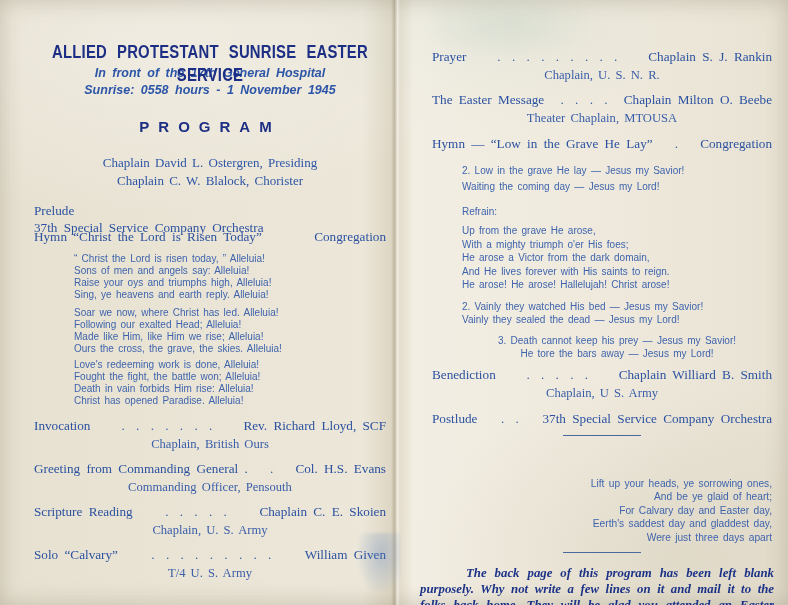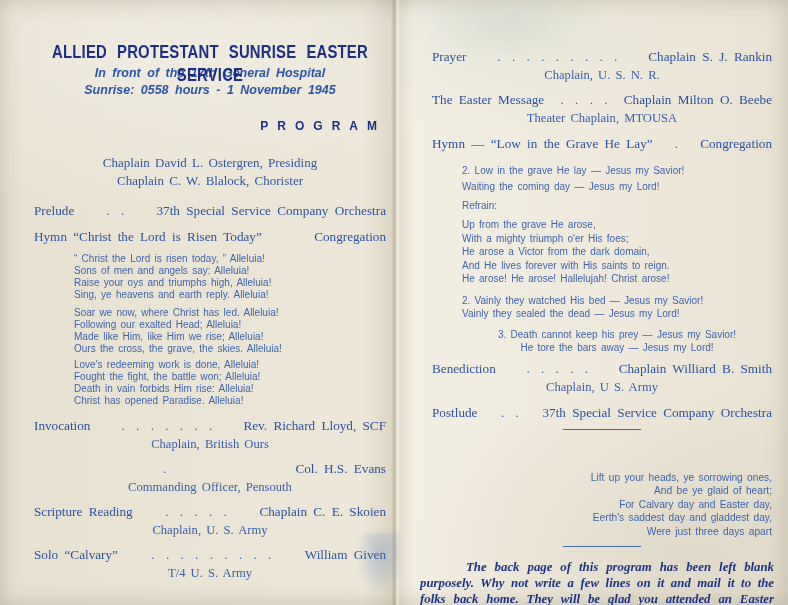--- a/index.html
+++ b/index.html
@@ -23,22 +23,22 @@
 
   .page{position:absolute;top:0;height:597px;box-sizing:border-box;}
   .page-left{left:0;width:394px;padding:40px 8px 0 34px;}
   .page-right{left:394px;width:394px;padding:48px 16px 0 38px;}
 
   .title{font-family:"Liberation Sans",sans-serif;font-weight:700;font-size:15.5px;
     color:#1d2f85;text-align:center;letter-spacing:.2px;word-spacing:6px;
     transform:scale(.96,1.22);transform-origin:center top;height:19px;line-height:19px;}
   .subline{font-family:"Liberation Sans",sans-serif;font-style:italic;font-weight:700;
     font-size:12.5px;color:#2c55a8;text-align:center;word-spacing:3px;height:15px;line-height:15px;}
-  .program-h{font-family:"Liberation Sans",sans-serif;font-weight:700;font-size:12px;
-    letter-spacing:9px;color:#1d2f85;text-align:right;height:17px;line-height:17px;margin-top:20px;}
+  .program-h{font-family:"Liberation Sans",sans-serif;font-weight:700;font-size:15px;
+    letter-spacing:9px;color:#1d2f85;text-align:center;height:17px;line-height:17px;margin-top:20px;}
   .officiant{font-size:13px;color:#2e55a5;text-align:center;height:16px;line-height:16px;word-spacing:2px;}
 
   .pline{display:flex;align-items:baseline;font-size:13.2px;color:#2b51a0;
     word-spacing:3px;height:17px;line-height:17px;}
   .pline .plabel{white-space:nowrap;}
   .pline .dots{flex:1;text-align:center;word-spacing:8px;color:#3a5ea9;overflow:hidden;}
   .pline .pname{white-space:nowrap;text-align:right;}
   .psub{font-size:12.6px;color:#3a5ea9;text-align:center;height:16px;line-height:16px;margin-top:2px;word-spacing:2px;}
 
   .verse{font-family:"Liberation Sans",sans-serif;font-size:10px;color:#3f64ad;
@@ -61,21 +61,21 @@
 <div class="scan">
 
   <div class="page page-left">
     <div class="title">ALLIED PROTESTANT SUNRISE EASTER SERVICE</div>
     <div class="subline" style="margin-top:7px;">In front of the 17th General Hospital</div>
     <div class="subline" style="margin-top:2px;">Sunrise: 0558 hours - 1 November 1945</div>
     <div class="program-h">PROGRAM</div>
     <div class="officiant" style="margin-top:20px;">Chaplain David L. Ostergren, Presiding</div>
     <div class="officiant" style="margin-top:2px;">Chaplain C. W. Blalock, Chorister</div>
 
-    <div class="pline" style="margin-top:13px;">
+    <div class="pline" style="margin-top:13px;flex-direction:column;">
       <span class="plabel">Prelude</span>
       <span class="dots">. .</span>
       <span class="pname">37th Special Service Company Orchestra</span>
     </div>
 
     <div class="pline" style="margin-top:9px;align-items:center;">
       <span class="plabel">Hymn “Christ the Lord is Risen Today”</span>
       <span class="dots"></span>
       <span class="pname">Congregation</span>
     </div>
@@ -94,20 +94,21 @@
 Christ has opened Paradise. Alleluia!</div>
 
     <div class="pline" style="margin-top:10px;">
       <span class="plabel">Invocation</span>
       <span class="dots">. . . . . . .</span>
       <span class="pname">Rev. Richard Lloyd, SCF</span>
     </div>
     <div class="psub">Chaplain, British Ours</div>
 
     <div class="pline" style="margin-top:8px;">
+      <span class="plabel">Greeting from Commanding General .</span>
       <span class="dots">.</span>
       <span class="pname">Col. H.S. Evans</span>
     </div>
     <div class="psub">Commanding Officer, Pensouth</div>
 
     <div class="pline" style="margin-top:8px;">
       <span class="plabel">Scripture Reading</span>
       <span class="dots">. . . . .</span>
       <span class="pname">Chaplain C. E. Skoien</span>
     </div>
@@ -137,21 +138,21 @@
     <div class="psub">Theater Chaplain, MTOUSA</div>
 
     <div class="pline" style="margin-top:9px;">
       <span class="plabel">Hymn — “Low in the Grave He Lay”</span>
       <span class="dots">.</span>
       <span class="pname">Congregation</span>
     </div>
 
     <div class="verse" style="margin-top:11px;line-height:16px;">2. Low in the grave He lay — Jesus my Savior!
 Waiting the coming day — Jesus my Lord!</div>
-    <div class="refrain-label" style="margin-top:4px;">Refrain:</div>
+    <div class="refrain-label" style="margin-top:10px;">Refrain:</div>
     <div class="verse" style="margin-top:6px;">Up from the grave He arose,
 With a mighty triumph o'er His foes;
 He arose a Victor from the dark domain,
 And He lives forever with His saints to reign.
 He arose! He arose! Hallelujah! Christ arose!</div>
     <div class="verse" style="margin-top:8px;">2. Vainly they watched His bed — Jesus my Savior!
 Vainly they sealed the dead — Jesus my Lord!</div>
     <div class="verse" style="margin-top:7px;text-align:center;">3. Death cannot keep his prey — Jesus my Savior!
 He tore the bars away — Jesus my Lord!</div>
 

